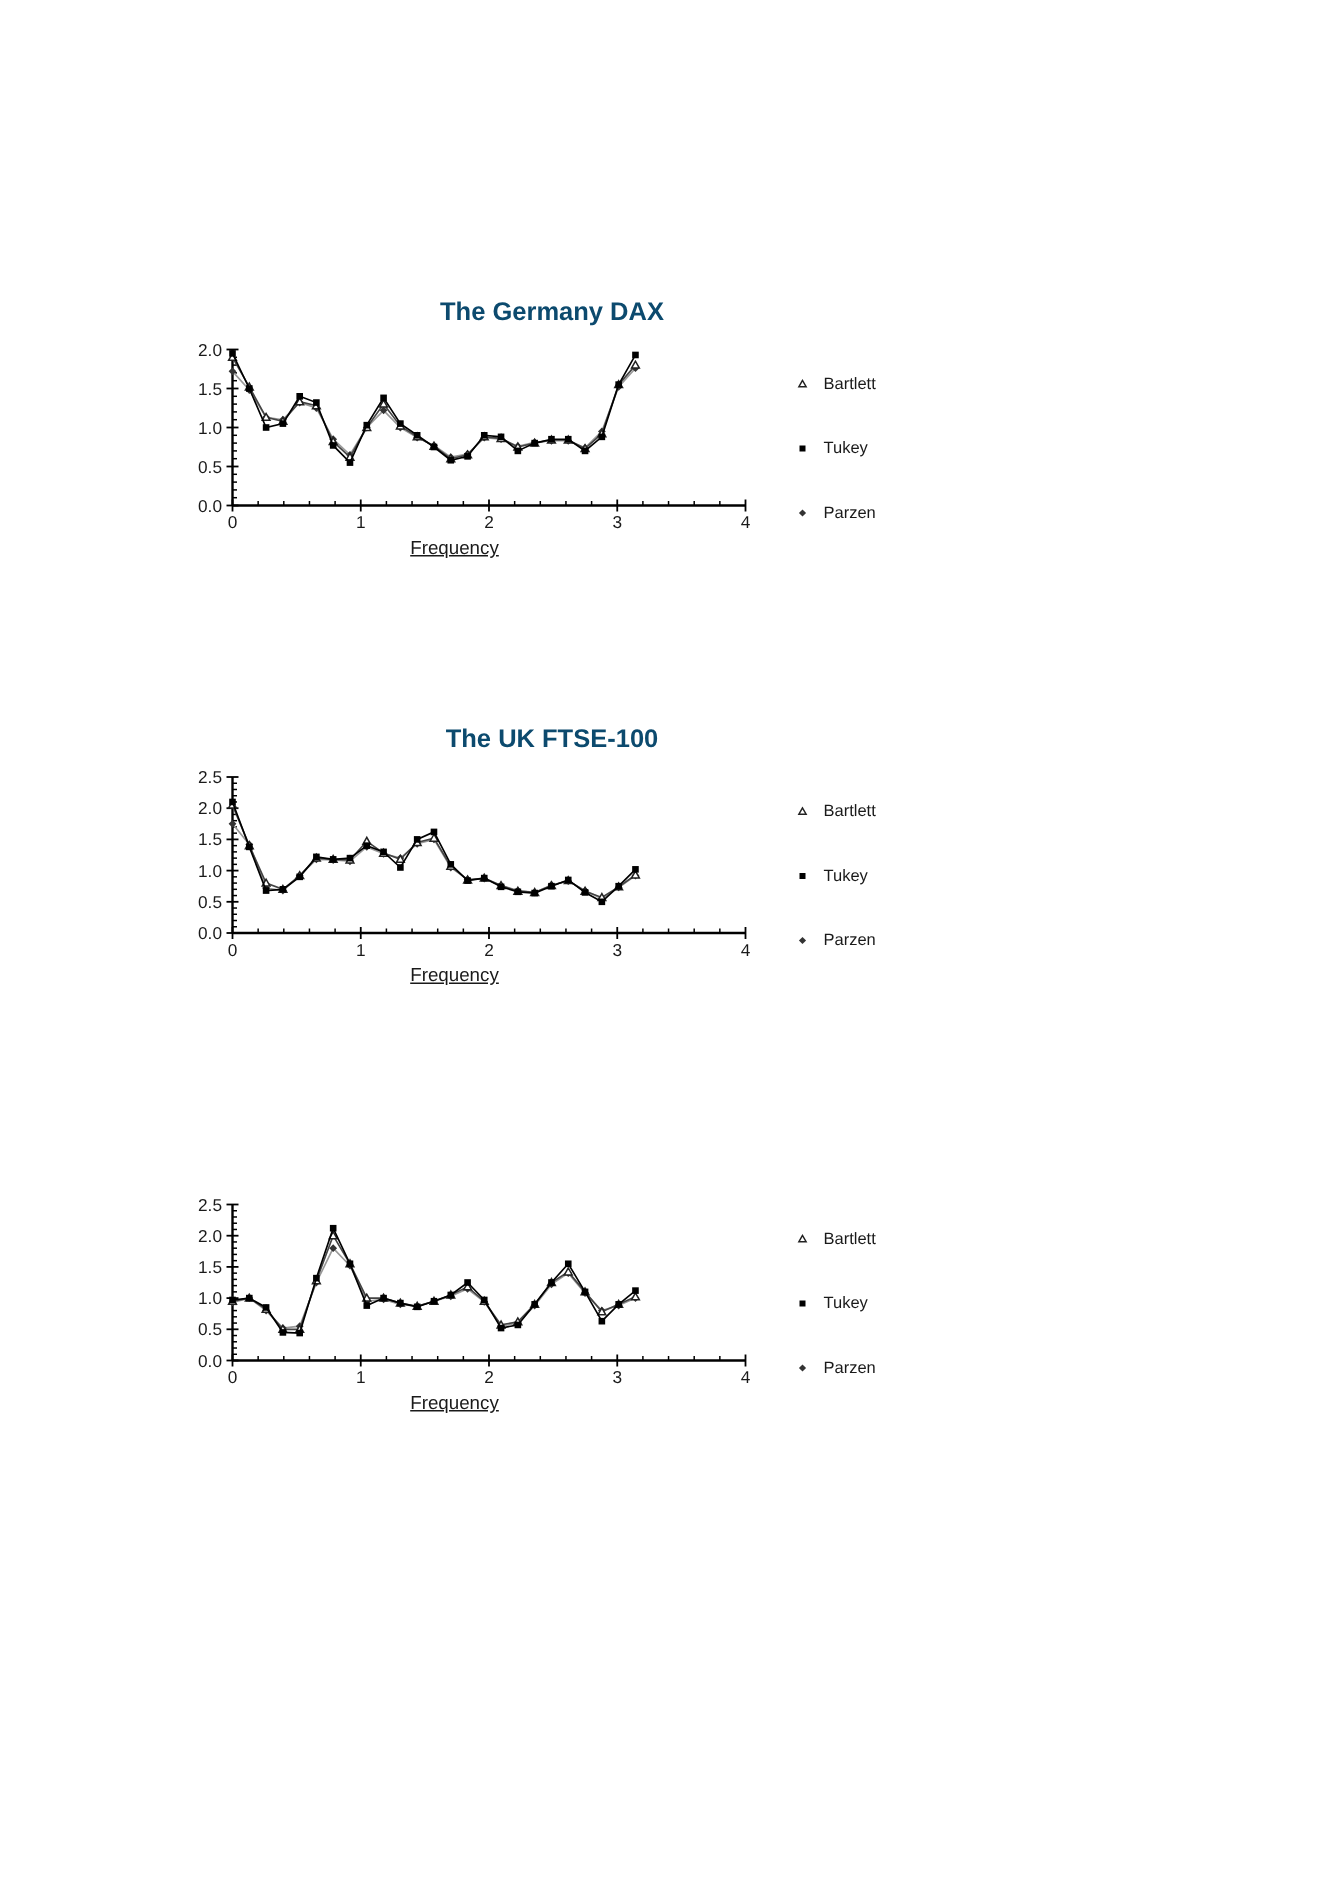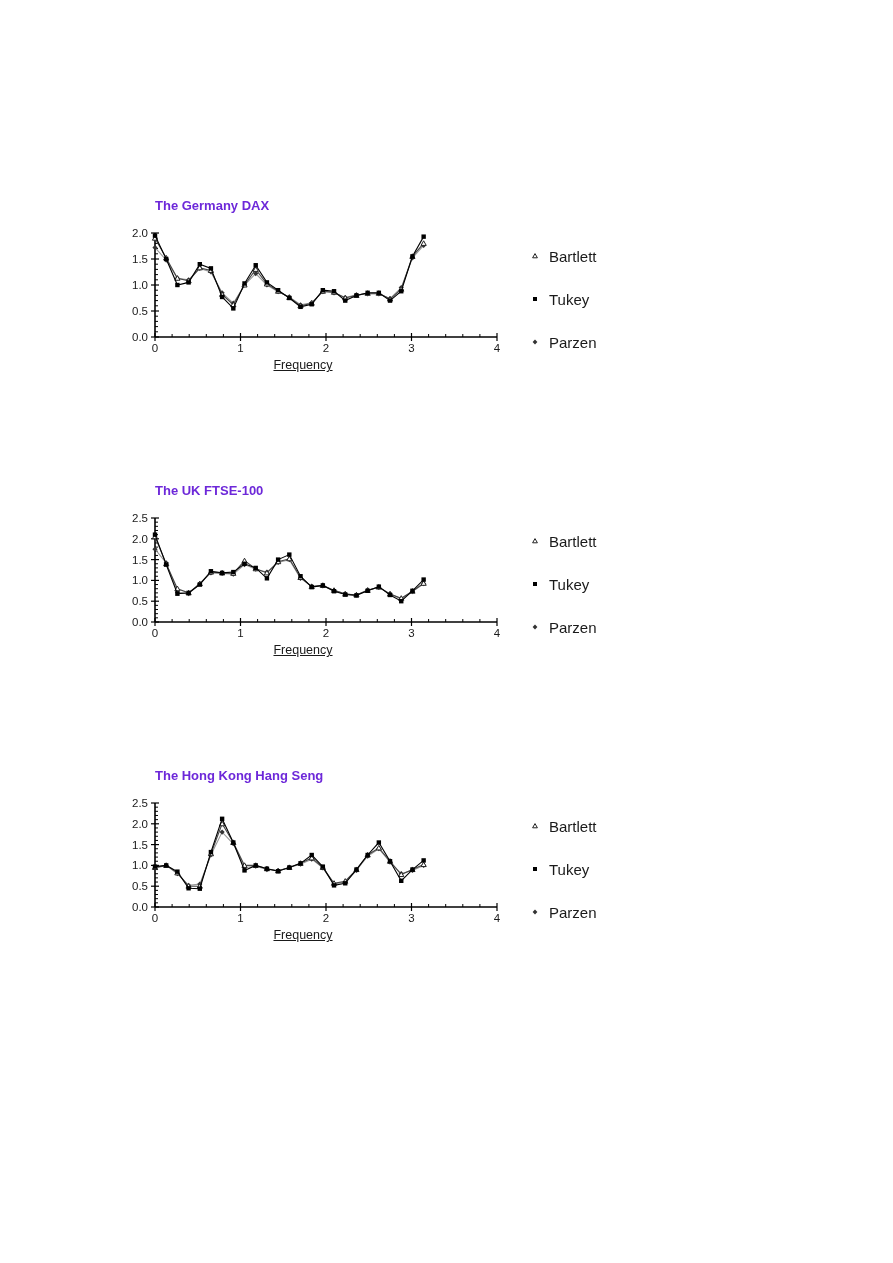--- a/index.html
+++ b/index.html
@@ -3,32 +3,32 @@
 <meta charset="utf-8">
 <style>
   html,body{margin:0;padding:0;}
   body{
     width:893px;height:1263px;position:relative;background:#ffffff;
     font-family:"Liberation Sans",sans-serif;color:#000;overflow:hidden;
   }
   .chart-section{position:absolute;left:110px;width:560px;height:205px;}
   .chart-title{
     position:absolute;left:45px;width:426px;top:3px;margin:0;
-    text-align:left;font-size:13px;font-weight:bold;color:#6d28d9;letter-spacing:0px;
+    text-align:center;font-size:17px;font-weight:bold;color:#0c4a6e;letter-spacing:0px;
   }
   .plot-svg{position:absolute;left:0;top:20px;width:430px;height:150px;overflow:visible;}
   .plot-svg text{font-family:"Liberation Sans",sans-serif;}
   .x-axis-label{
     position:absolute;left:45px;width:296px;top:163px;text-align:center;
     font-size:12.5px;color:#1a1a1a;text-decoration:underline;
   }
   .legend{position:absolute;left:420px;top:0;width:130px;}
   .legend-item{position:absolute;left:0;height:16px;display:flex;align-items:center;gap:9px;}
   .legend-item svg{display:block;}
-  .legend-label{font-size:15px;color:#1a1a1a;}
+  .legend-label{font-size:11px;color:#1a1a1a;}
 </style>
 </head>
 <body>
 
 <section class="chart-section" style="top:195px">
   <h2 class="chart-title">The Germany DAX</h2>
   <svg class="plot-svg" viewBox="0 0 430 150">
       <line x1="45" y1="122" x2="387" y2="122" stroke="#000" stroke-width="1.6"></line>
       <line x1="45" y1="122" x2="45" y2="18" stroke="#000" stroke-width="1.6"></line>
       <line x1="62.1" y1="122" x2="62.1" y2="119" stroke="#000" stroke-width="1"></line>
@@ -356,21 +356,20 @@
       <div class="legend-item" style="top: 139px;">
         <svg width="10" height="10">
           <polygon points="5,2.6 7.4,5 5,7.4 2.6,5" fill="#333333"></polygon>
         </svg>
         <span class="legend-label">Parzen</span>
       </div>
     </div>
 </section>
 
 <section class="chart-section" style="top:765px">
-  <h2 class="chart-title">The Hong Kong Hang Seng</h2>
   <svg class="plot-svg" viewBox="0 0 430 150">
       <line x1="45" y1="122" x2="387" y2="122" stroke="#000" stroke-width="1.6"></line>
       <line x1="45" y1="122" x2="45" y2="18" stroke="#000" stroke-width="1.6"></line>
       <line x1="62.1" y1="122" x2="62.1" y2="119" stroke="#000" stroke-width="1"></line>
       <line x1="79.2" y1="122" x2="79.2" y2="119" stroke="#000" stroke-width="1"></line>
       <line x1="96.30000000000001" y1="122" x2="96.30000000000001" y2="119" stroke="#000" stroke-width="1"></line>
       <line x1="113.4" y1="122" x2="113.4" y2="119" stroke="#000" stroke-width="1"></line>
       <line x1="147.60000000000002" y1="122" x2="147.60000000000002" y2="119" stroke="#000" stroke-width="1"></line>
       <line x1="164.70000000000002" y1="122" x2="164.70000000000002" y2="119" stroke="#000" stroke-width="1"></line>
       <line x1="181.8" y1="122" x2="181.8" y2="119" stroke="#000" stroke-width="1"></line>

